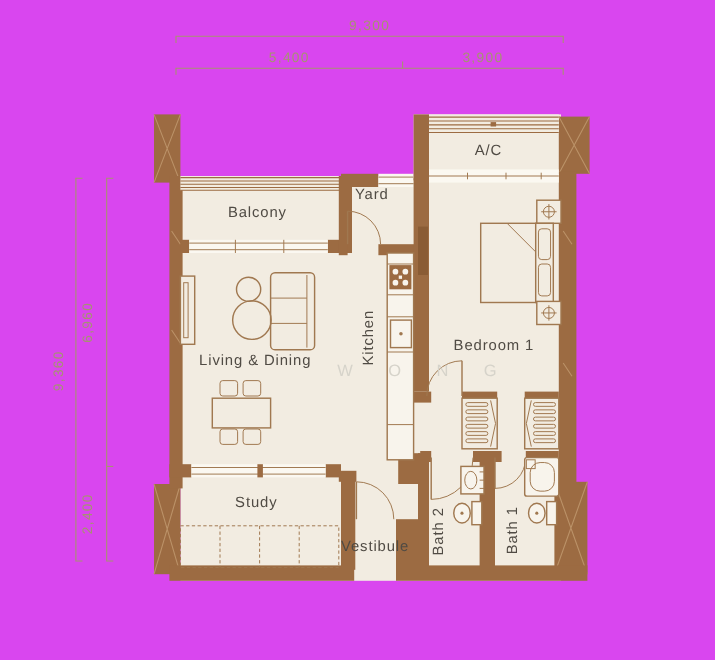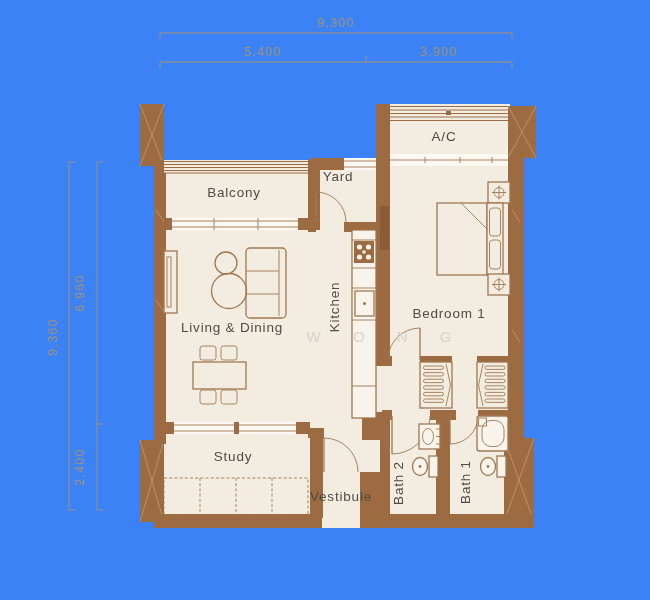--- a/index.html
+++ b/index.html
@@ -5,21 +5,21 @@
   :root{
     --wall:#9c6b42;
     --floor:#f2ece1;
     --line:#a07850;
     --label:#504b44;
     --dimension:#a69271;
     --watermark:#d6d3ca;
   }
   html,body{margin:0;padding:0;background:#ffffff;}
   .stage{
-    position:relative;width:650px;height:600px;background:#3b82f6;
+    position:relative;width:650px;height:600px;background:#d946ef;
     font-family:"Liberation Sans", sans-serif;overflow:hidden;
   }
   svg text{font-family:"Liberation Sans", sans-serif;}
   .wall{fill:var(--wall);stroke:none;}
   .walldark{fill:#8a5c35;}
   .floor{fill:var(--floor);stroke:none;}
   .win{fill:#fbf8f1;stroke:none;}
   .ln{stroke:var(--line);stroke-width:1.3;fill:none;}
   .lnf{stroke:var(--line);stroke-width:1.3;fill:var(--floor);}
   .lnw{stroke:var(--line);stroke-width:1.3;fill:#f8f4ec;}

